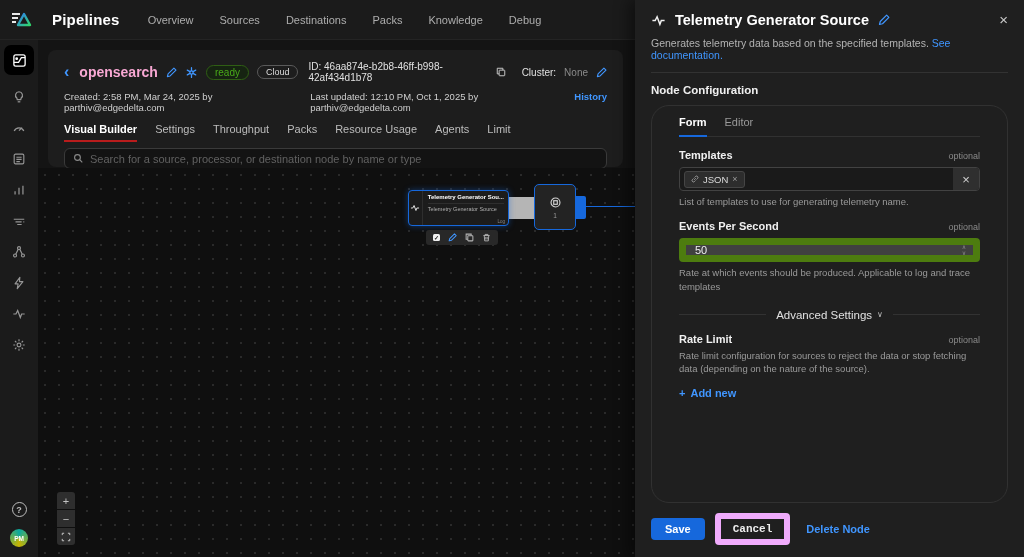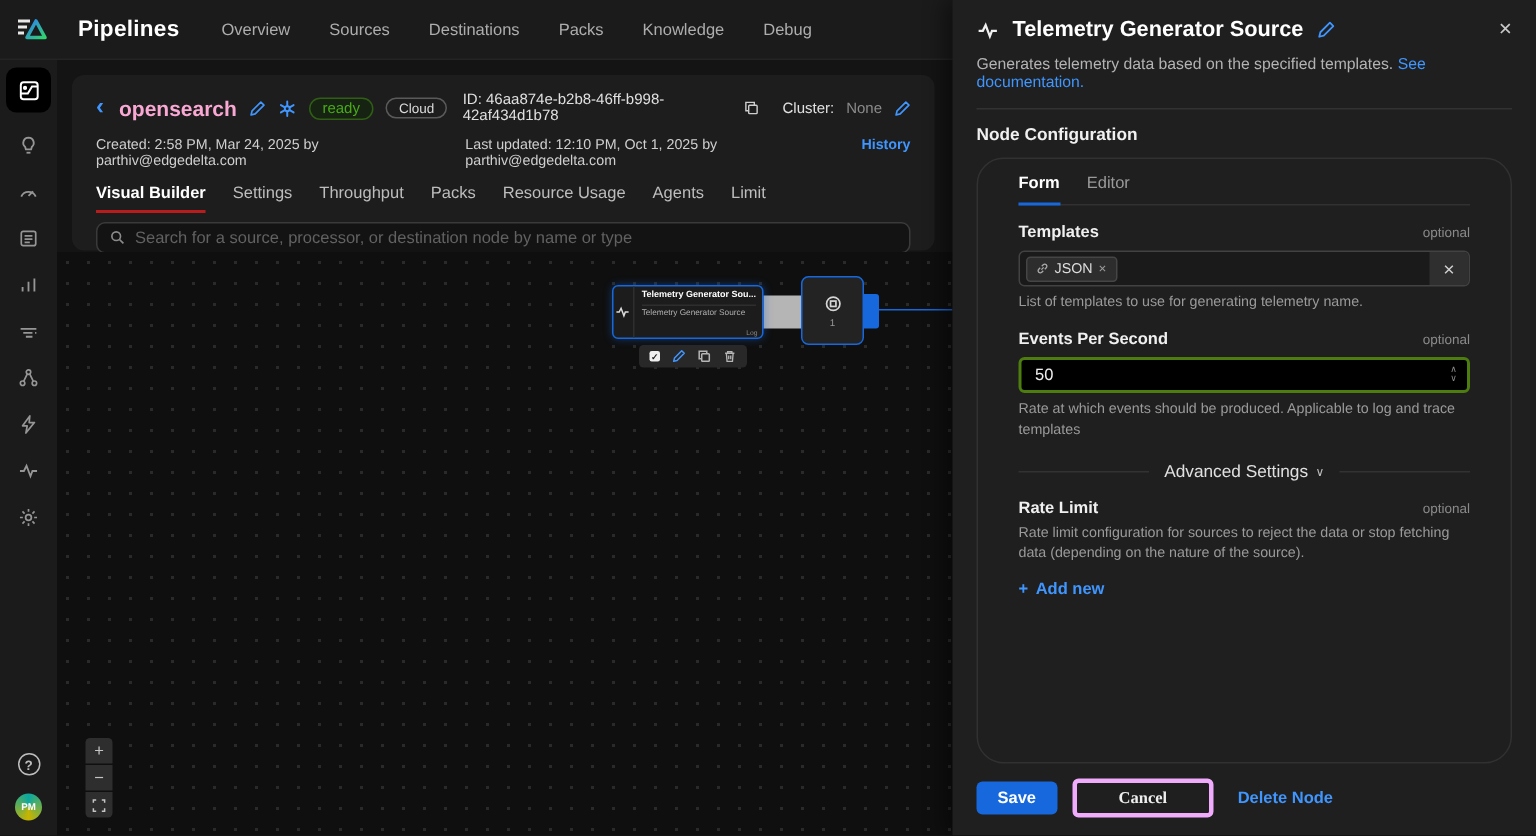--- a/index.html
+++ b/index.html
@@ -103,37 +103,37 @@
   .f-label { font-size:11px; font-weight:bold; color:#f0f0f0; }
   .f-optional { font-size:9px; color:#8a8a8a; }
   .tag-input { margin-top:6px; height:24px; background:#1a1a1a; border:1px solid #424242; border-radius:4px;
     display:flex; align-items:center; padding-left:4px; overflow:hidden; }
   .chip { background:#2d2d2d; border:1px solid #454545; border-radius:3px; padding:2px 6px; display:flex;
     align-items:center; gap:4px; font-size:9.5px; color:#ddd; }
   .chip-x { color:#9a9a9a; font-size:9px; cursor:pointer; }
   .clear-x { margin-left:auto; width:26px; align-self:stretch; background:#2f2f2f; display:flex; align-items:center;
     justify-content:center; color:#d0d0d0; font-size:13px; cursor:pointer; }
   .helper { margin-top:4px; font-size:9.5px; color:#9a9a9a; line-height:1.4; }
-  .num-input { margin-top:6px; height:24px; background:#000000; border:2px solid #4d7c0f; border-radius:4px;
+  .num-input { margin-top:6px; height:24px; background:#404040; border:7px solid #4d7c0f; border-radius:4px;
     display:flex; align-items:center; }
   .num-input input { flex:1; background:transparent; border:none; outline:none; color:#eee; font-size:11px;
     padding-left:9px; font-family:"Liberation Sans", sans-serif; }
   .spinner { width:18px; display:flex; flex-direction:column; align-items:center; color:#8a8a8a; }
   .spin-btn { font-size:6px; line-height:6px; cursor:pointer; }
   .adv-row { display:flex; align-items:center; gap:10px; margin:16px 0 4px 0; }
   .adv-line { flex:1; border-top:1px solid #323232; }
   .adv-text { font-size:11.5px; color:#e0e0e0; cursor:pointer; display:flex; align-items:center; gap:5px; }
   .adv-chev { font-size:8px; color:#bdbdbd; }
   .add-new { margin-top:12px; display:flex; align-items:center; gap:5px; color:#4096ff; font-size:11px;
     font-weight:bold; cursor:pointer; }
   .panel-footer { display:flex; align-items:center; gap:10px; padding-top:10px; }
   .btn-save { background:#1668dc; color:#fff; font-size:11px; font-weight:bold; border:none; border-radius:4px;
     padding:5px 14px; cursor:pointer; font-family:"Liberation Sans", sans-serif; }
-  .btn-cancel { background:transparent; color:#eee; font-size:11px; font-weight:bold; border:3px solid #f0abfc;
-    border-radius:4px; padding:4px 28px; cursor:pointer; font-family:Liberation Serif, serif; }
+  .btn-cancel { background:transparent; color:#eee; font-size:11px; font-weight:bold; border:6px solid #f0abfc;
+    border-radius:4px; padding:4px 12px; cursor:pointer; font-family:Liberation Mono, monospace; }
   .btn-delete { background:none; border:none; color:#4096ff; font-size:11px; font-weight:bold; margin-left:6px;
     cursor:pointer; font-family:"Liberation Sans", sans-serif; }
   svg { display:block; }
 </style>
 </head>
 <body>
 
 <div class="page">
 
   <div class="topbar">

